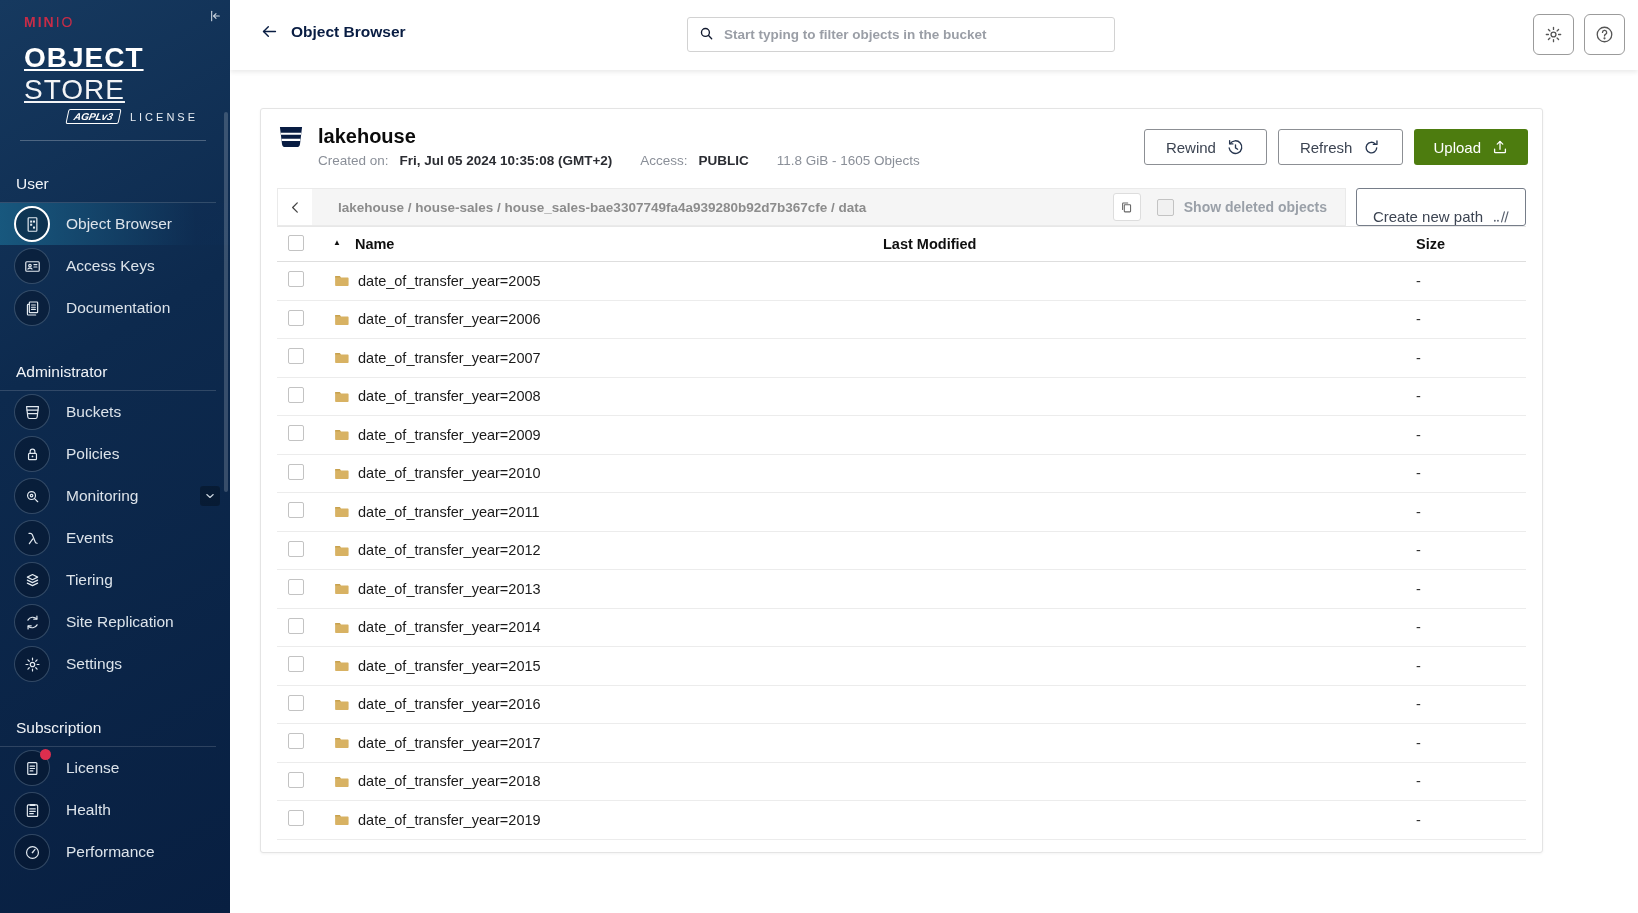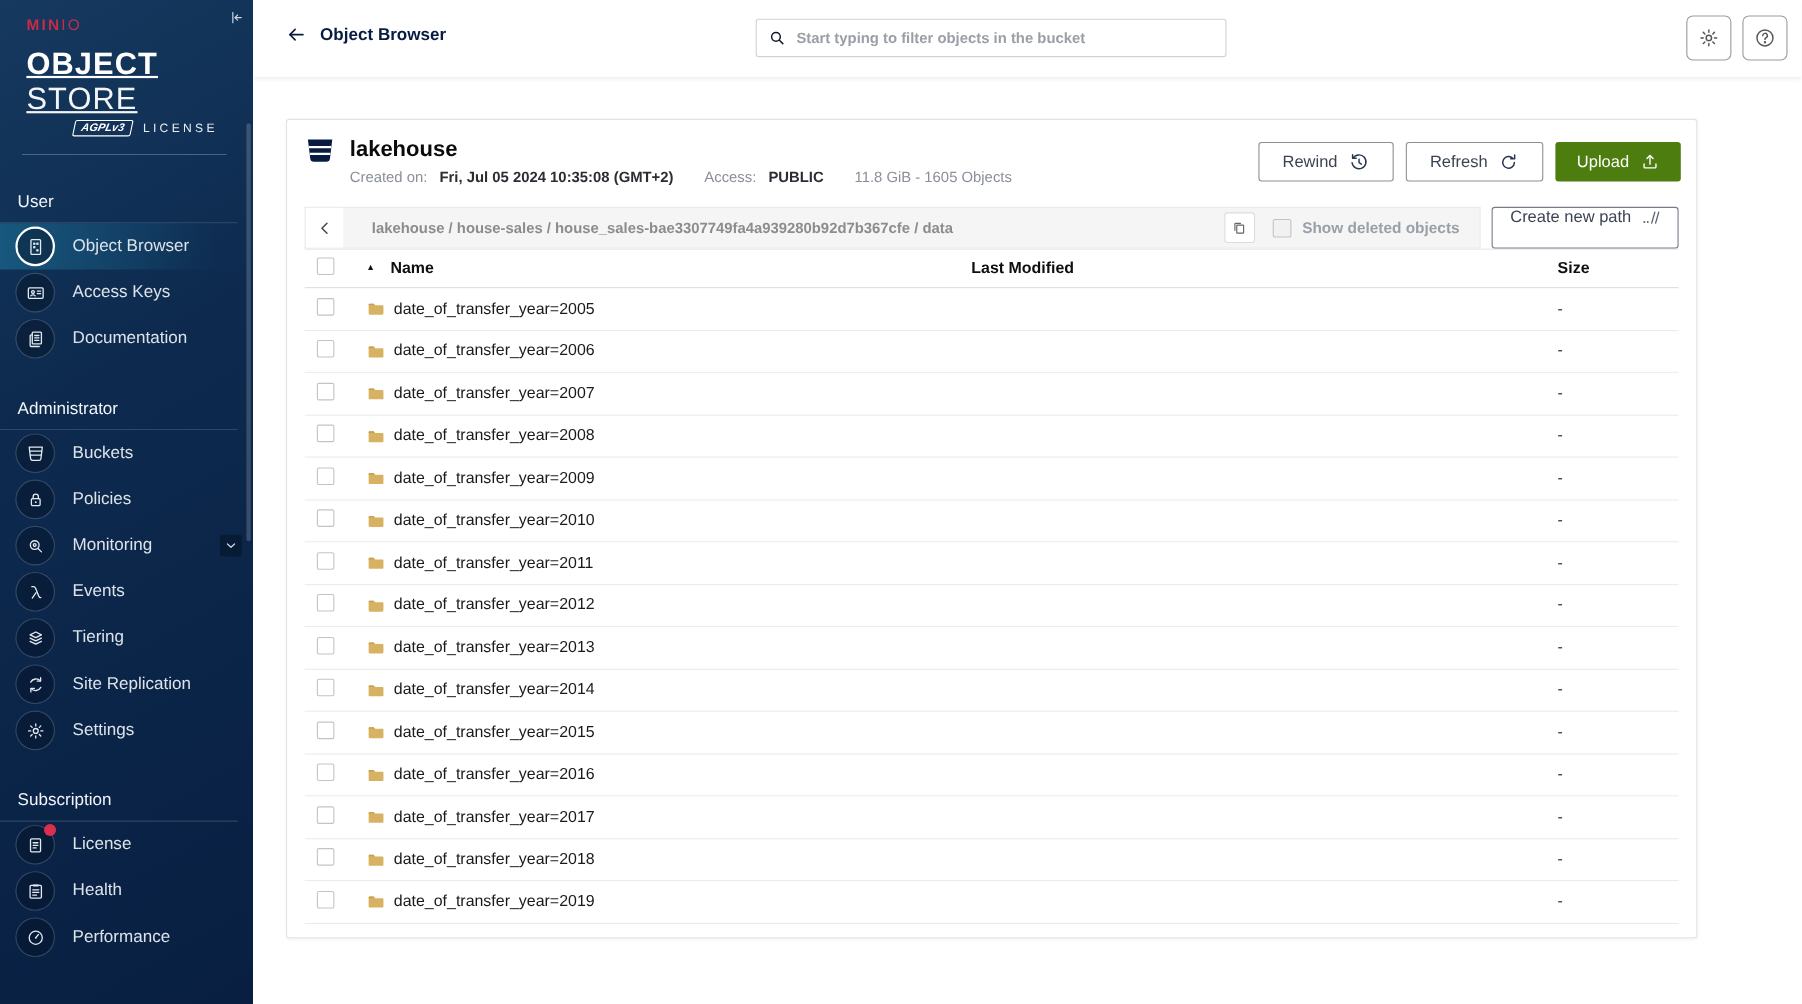--- a/index.html
+++ b/index.html
@@ -37,21 +37,21 @@
   .item-chev { position:absolute; right:10px; top:11px; width:20px; height:20px; border-radius:3px;
     background:rgba(0,0,0,.28); display:none; align-items:center; justify-content:center; color:#cdd6df; }
   .item-chev.show, .item-dot.show { display:flex; }
 
   
   .main { flex:1; height:913px; background:#fff; position:relative; overflow:hidden; }
   .top-header { position:relative; height:70px; background:#fff; box-shadow:0 2px 5px rgba(0,0,0,.09); }
   .back-title { position:absolute; left:30px; top:22px; display:flex; align-items:center; gap:12px;
     color:#081c42; font-weight:bold; font-size:15.5px; cursor:pointer; }
   .search-wrap { position:absolute; left:457px; top:17px; width:428px; height:35px; border:1px solid #d2d2d2;
-    border-radius:3px; display:flex; align-items:center; padding:7px 10px; gap:9px; background:#fff; }
+    border-radius:3px; display:flex; padding:7px 10px; gap:9px; background:#fff; }
   .search-wrap input { border:none; outline:none; flex:1; font-size:13.5px; font-weight:bold; color:#333;
     font-family:"Liberation Sans",sans-serif; background:transparent; }
   .search-wrap input::placeholder { color:#9a9ea6; font-weight:bold; }
   .hdr-btns { position:absolute; right:13px; top:14px; display:flex; gap:10px; }
   .icon-btn { width:41px; height:41px; border:1px solid #9b9b9b; border-radius:6px; background:#fff;
     display:flex; align-items:center; justify-content:center; color:#555; cursor:pointer; }
 
   
   .card { margin:38px 95px 0 30px; border:1px solid #e4e4e4; border-radius:3px; background:#fff;
     box-shadow:0 1px 3px rgba(0,0,0,.05); padding-bottom:12px; }
@@ -74,21 +74,21 @@
   .path-strip { flex:1; display:flex; align-items:center; border:1px solid #eaeaea; background:#f5f5f5; }
   .back-cell { width:34px; align-self:stretch; background:#fff; display:flex; align-items:center;
     justify-content:center; color:#444; cursor:pointer; }
   .breadcrumb { flex:1; padding-left:26px; font-size:13.5px; font-weight:bold; color:#8c8c8c;
     white-space:nowrap; overflow:hidden; }
   .copy-btn { width:28px; height:28px; background:#fff; border:1px solid #ddd; border-radius:3px;
     display:flex; align-items:center; justify-content:center; color:#666; margin-right:16px; cursor:pointer; }
   .show-deleted { display:flex; align-items:center; gap:10px; margin-right:18px; color:#9aa0a8;
     font-weight:bold; font-size:14px; cursor:pointer; }
   .cpath-btn { margin-left:10px; height:38px; border:1px solid #767d89; border-radius:3px; background:#fff;
-    color:#3c4452; font-size:15px; padding:0 16px; display:flex; align-items:flex-start; gap:9px; cursor:pointer; }
+    color:#3c4452; font-size:15px; padding:0 16px; display:flex; align-items:flex-end; gap:9px; cursor:pointer; }
 
   
   .obj-table { margin:0 16px; }
   .t-row { display:grid; grid-template-columns:56px 550px 1fr 110px; align-items:center; }
   .t-head { height:36px; border-top:1px solid #e7e7e7; border-bottom:1px solid #dedede;
     font-weight:bold; font-size:14.5px; color:#0f0f0f; }
   .t-body-row { height:38.5px; border-bottom:1px solid #ececec; font-size:14.5px; color:#1a1a1a; cursor:pointer; }
   .cell-check { padding-left:11px; }
   .cell-name { display:flex; align-items:center; gap:8px; }
   .sort-ic { font-size:8px; margin-right:6px; position:relative; top:-2px; color:#111; }

